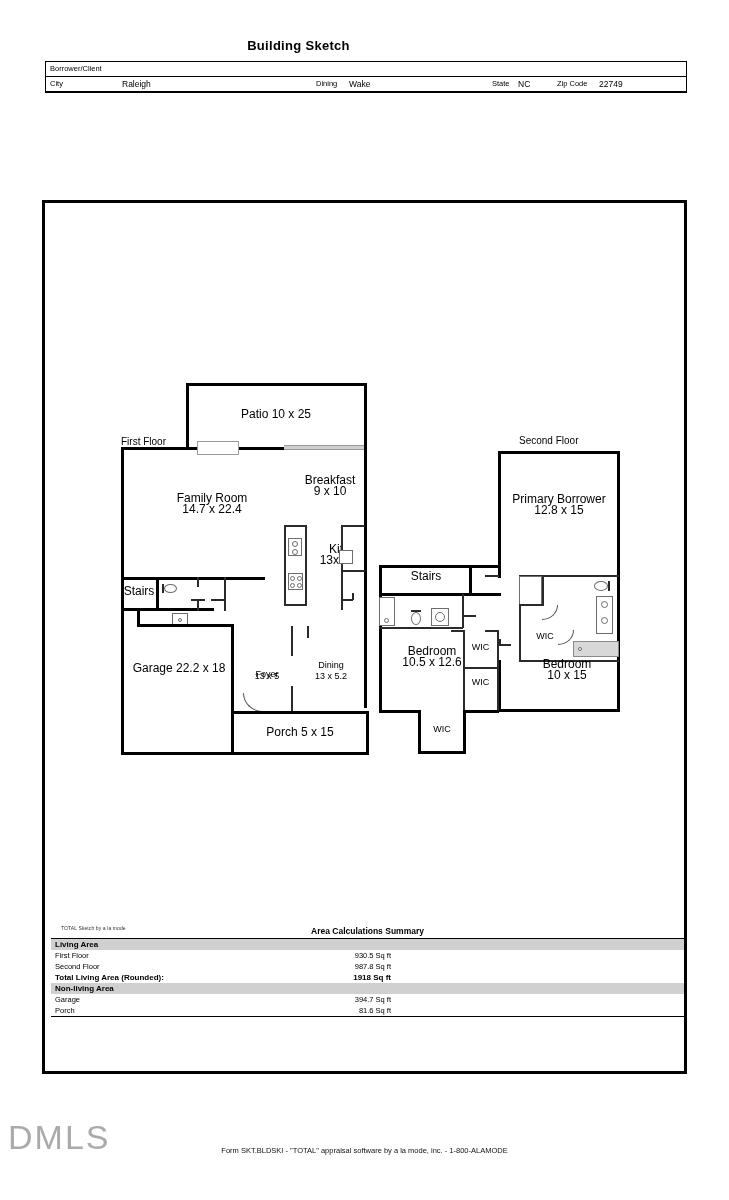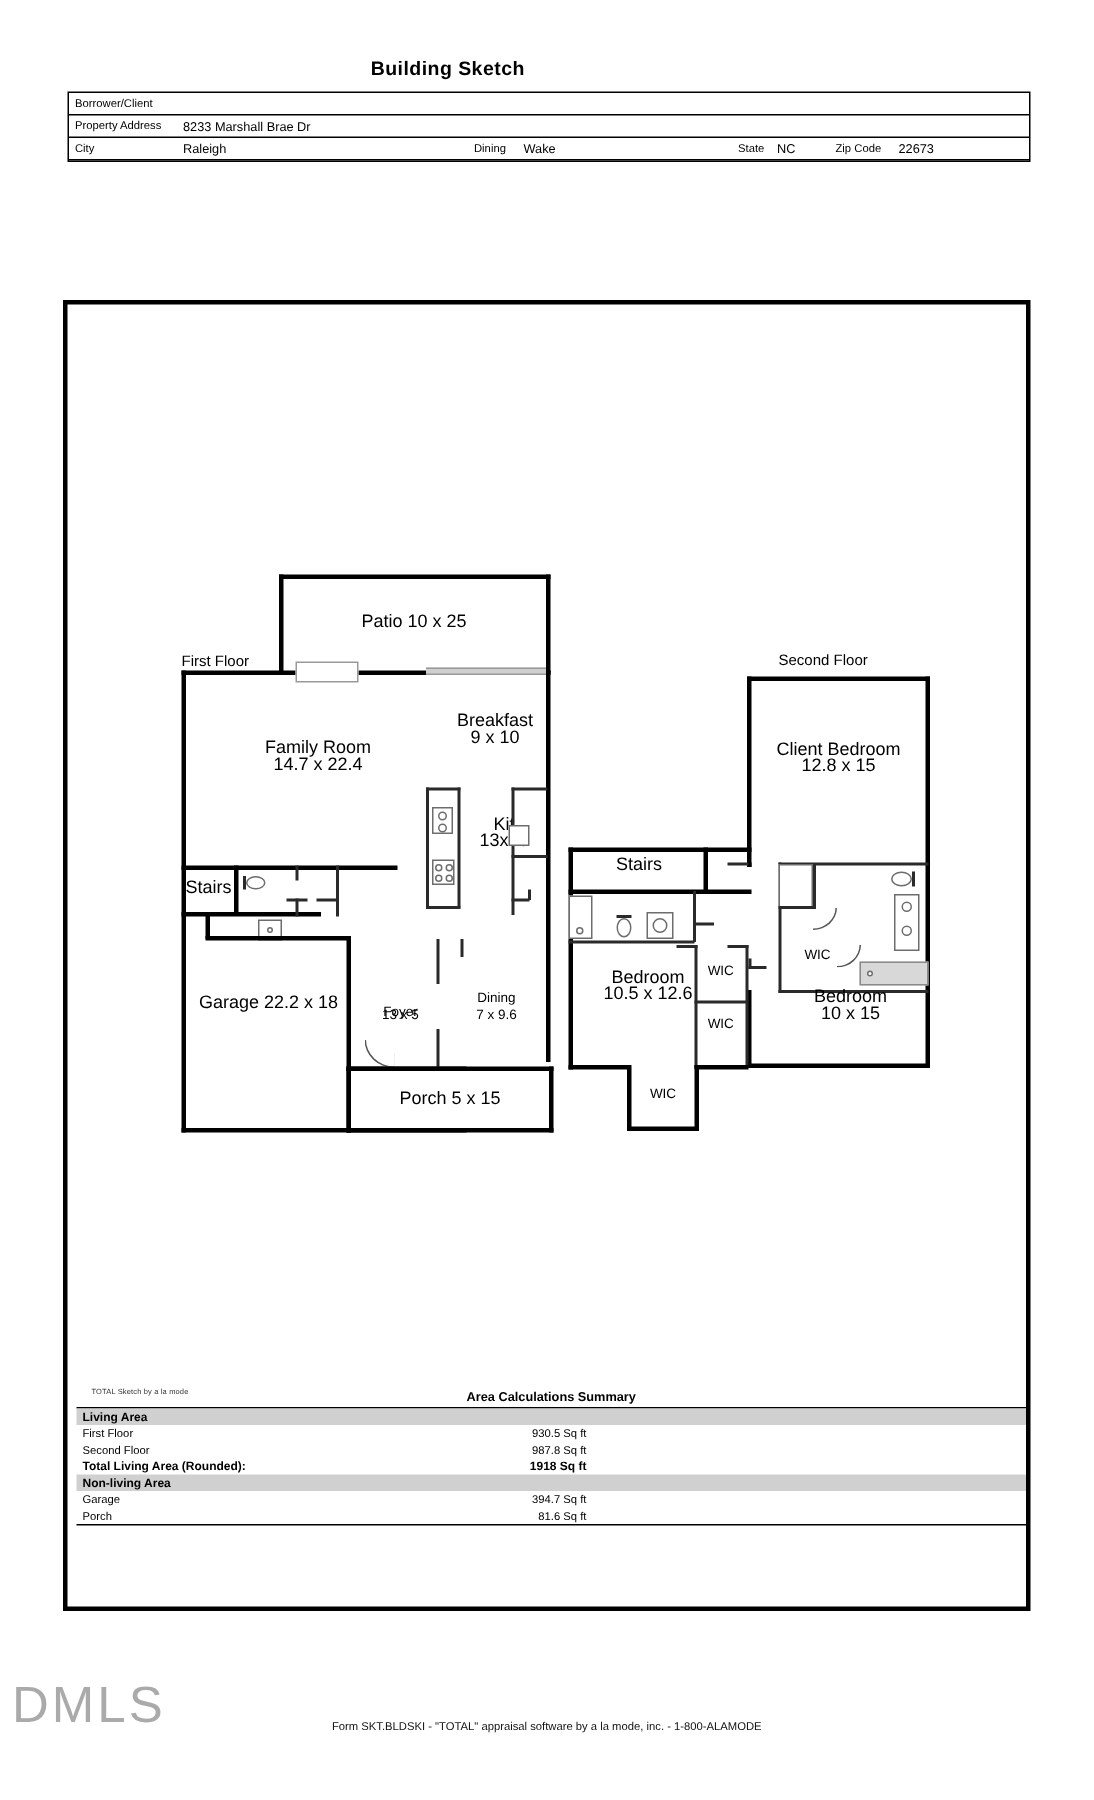--- a/index.html
+++ b/index.html
@@ -203,34 +203,30 @@
 </style>
 </head>
 <body>
 
 <div class="doc-title">Building Sketch</div>
 
 <div class="hdr-table">
   <div class="hdr-row">
     <span class="hdr-lbl" style="left:4px;">Borrower/Client</span>
     <span class="hdr-val" style="left:76px;"></span>
-  </div>
-  <div class="hdr-row">
-    <span class="hdr-lbl" style="left:4px;">Property Address</span>
-    <span class="hdr-val" style="left:76px;">8233 Marshall Brae Dr</span>
   </div>
   <div class="hdr-row">
     <span class="hdr-lbl" style="left:4px;">City</span>
     <span class="hdr-val" style="left:76px;">Raleigh</span>
     <span class="hdr-lbl" style="left:270px;">Dining</span>
     <span class="hdr-val" style="left:303px;">Wake</span>
     <span class="hdr-lbl" style="left:446px;">State</span>
     <span class="hdr-val" style="left:472px;">NC</span>
     <span class="hdr-lbl" style="left:511px;">Zip Code</span>
-    <span class="hdr-val" style="left:553px;">22673</span>
+    <span class="hdr-val" style="left:553px;">22749</span>
   </div>
 </div>
 
 <div class="sketch-frame">
 
   <div class="plan">
 
     <div class="floorlabel" style="left:76px;  top:233px;">First Floor</div>
     <div class="floorlabel" style="left:474px; top:232px;">Second Floor</div>
 
@@ -307,33 +303,33 @@
 
     <div class="wall" style="left:186px; top:508px; width:80px; height:3px;"></div>
     <div class="thinwall" style="left:246px; top:423px; width:1.5px; height:30px;"></div>
     <div class="thinwall" style="left:246px; top:483px; width:1.5px; height:27px;"></div>
     <div class="rmlabel small" style="left:195px; top:466px; width:54px;">Foyer</div>
     <div class="rmlabel small" style="left:195px; top:468px; width:54px;">13 x 5</div>
 
     <div class="door-arc" style="left:198px; top:490px; width:20px; height:19px; border-radius: 0 0 0 100%;"></div>
 
     <div class="rmlabel small" style="left:252px; top:457px; width:68px;">Dining</div>
-    <div class="rmlabel small" style="left:252px; top:468px; width:68px;">7 x 9.6</div>
+    <div class="rmlabel small" style="left:252px; top:468px; width:68px;">13 x 5.2</div>
     <div class="thinwall" style="left:262px; top:423px; width:1.5px; height:12px;"></div>
 
     <div class="wall" style="left:186px; top:508px; width:138px; height:3px;"></div>
     <div class="wall" style="left:186px; top:508px; width:3px; height:44px;"></div>
     <div class="wall" style="left:321px; top:508px; width:3px; height:44px;"></div>
     <div class="wall" style="left:186px; top:549px; width:138px; height:3px;"></div>
     <div class="rmlabel" style="left:196px; top:524px; width:118px;">Porch 5 x 15</div>
 
     <div class="wall" style="left:453px; top:248px; width:122px; height:3px;"></div>
     <div class="wall" style="left:453px; top:248px; width:3px; height:127px;"></div>
     <div class="wall" style="left:572px; top:248px; width:3px; height:261px;"></div>
-    <div class="rmlabel" style="left:440px; top:291px; width:148px;">Client Bedroom</div>
+    <div class="rmlabel" style="left:440px; top:291px; width:148px;">Primary Borrower</div>
     <div class="rmlabel" style="left:440px; top:302px; width:148px;">12.8 x 15</div>
 
     <div class="thinwall" style="left:474px; top:372px; width:100px; height:1.5px;"></div>
     <div class="thinwall" style="left:474px; top:372px; width:1.5px; height:87px;"></div>
     <div class="thinwall" style="left:474px; top:457px; width:100px; height:1.5px;"></div>
     <div class="fixture" style="left:474px; top:373px; width:23px; height:29px;"></div>
     <div class="thinwall" style="left:497px; top:373px; width:1.5px; height:29px;"></div>
     <div class="thinwall" style="left:474px; top:401px; width:25px; height:1.5px;"></div>
     <div class="door-arc" style="left:497px; top:402px; width:16px; height:15px; border-radius: 0 0 100% 0; border:1px solid #555; border-top:none; border-left:none;"></div>
     <div class="door-arc" style="left:513px; top:427px; width:16px; height:15px; border-radius: 0 0 100% 0; border:1px solid #555; border-top:none; border-left:none;"></div>

